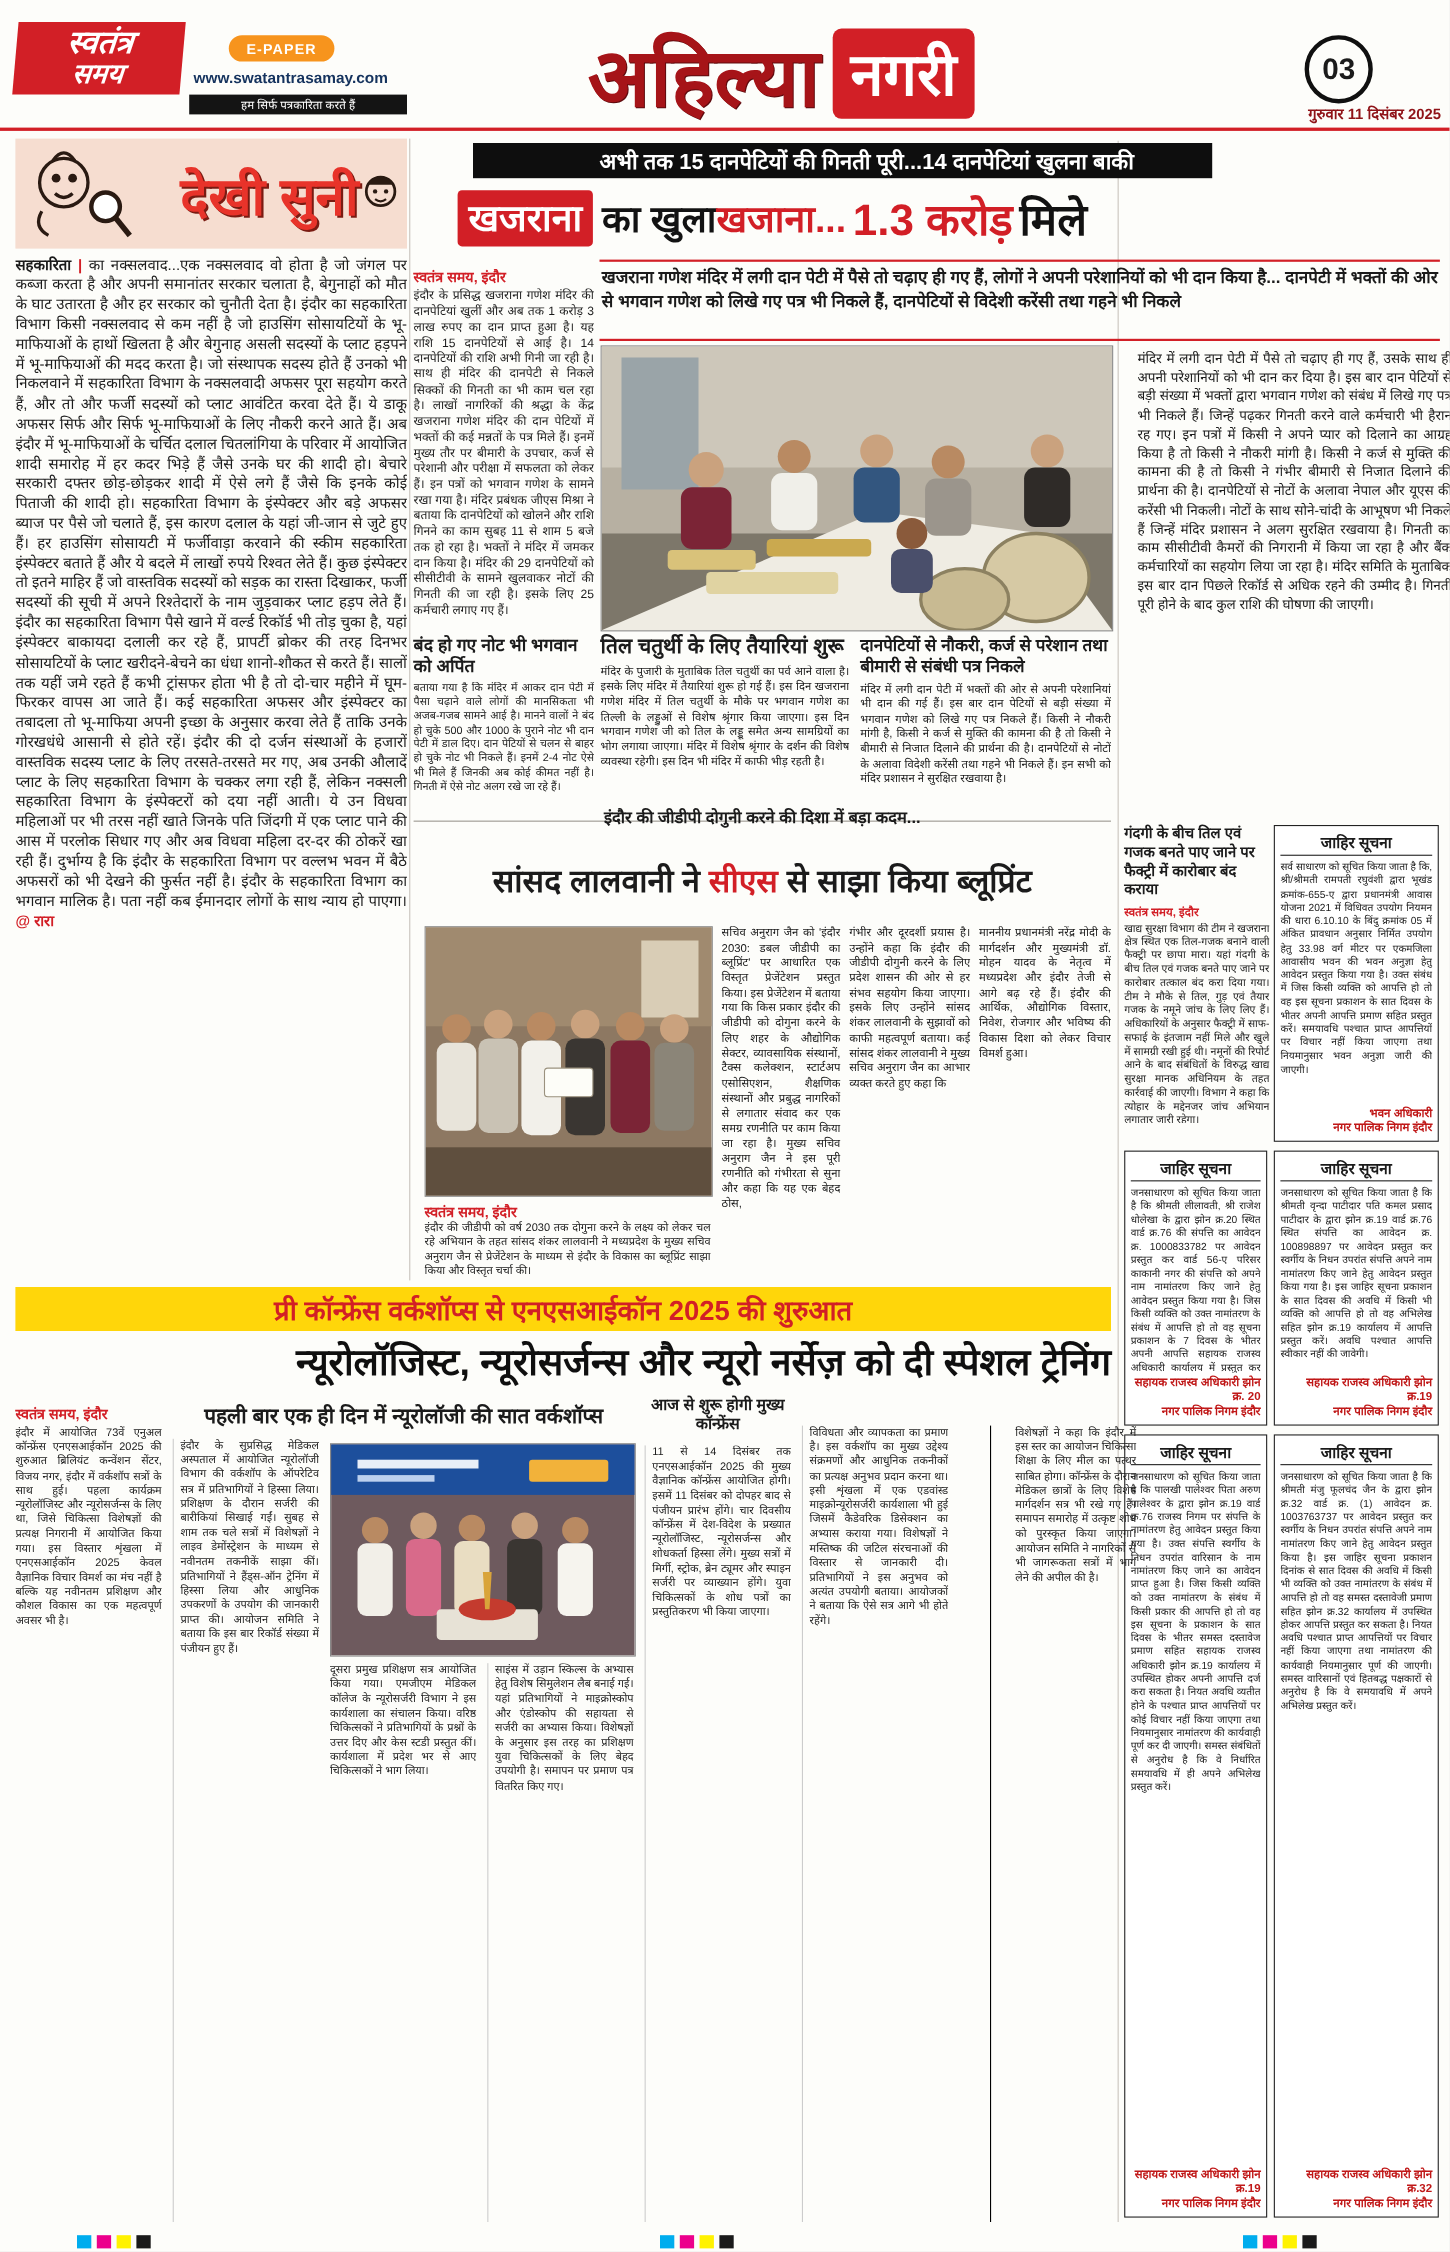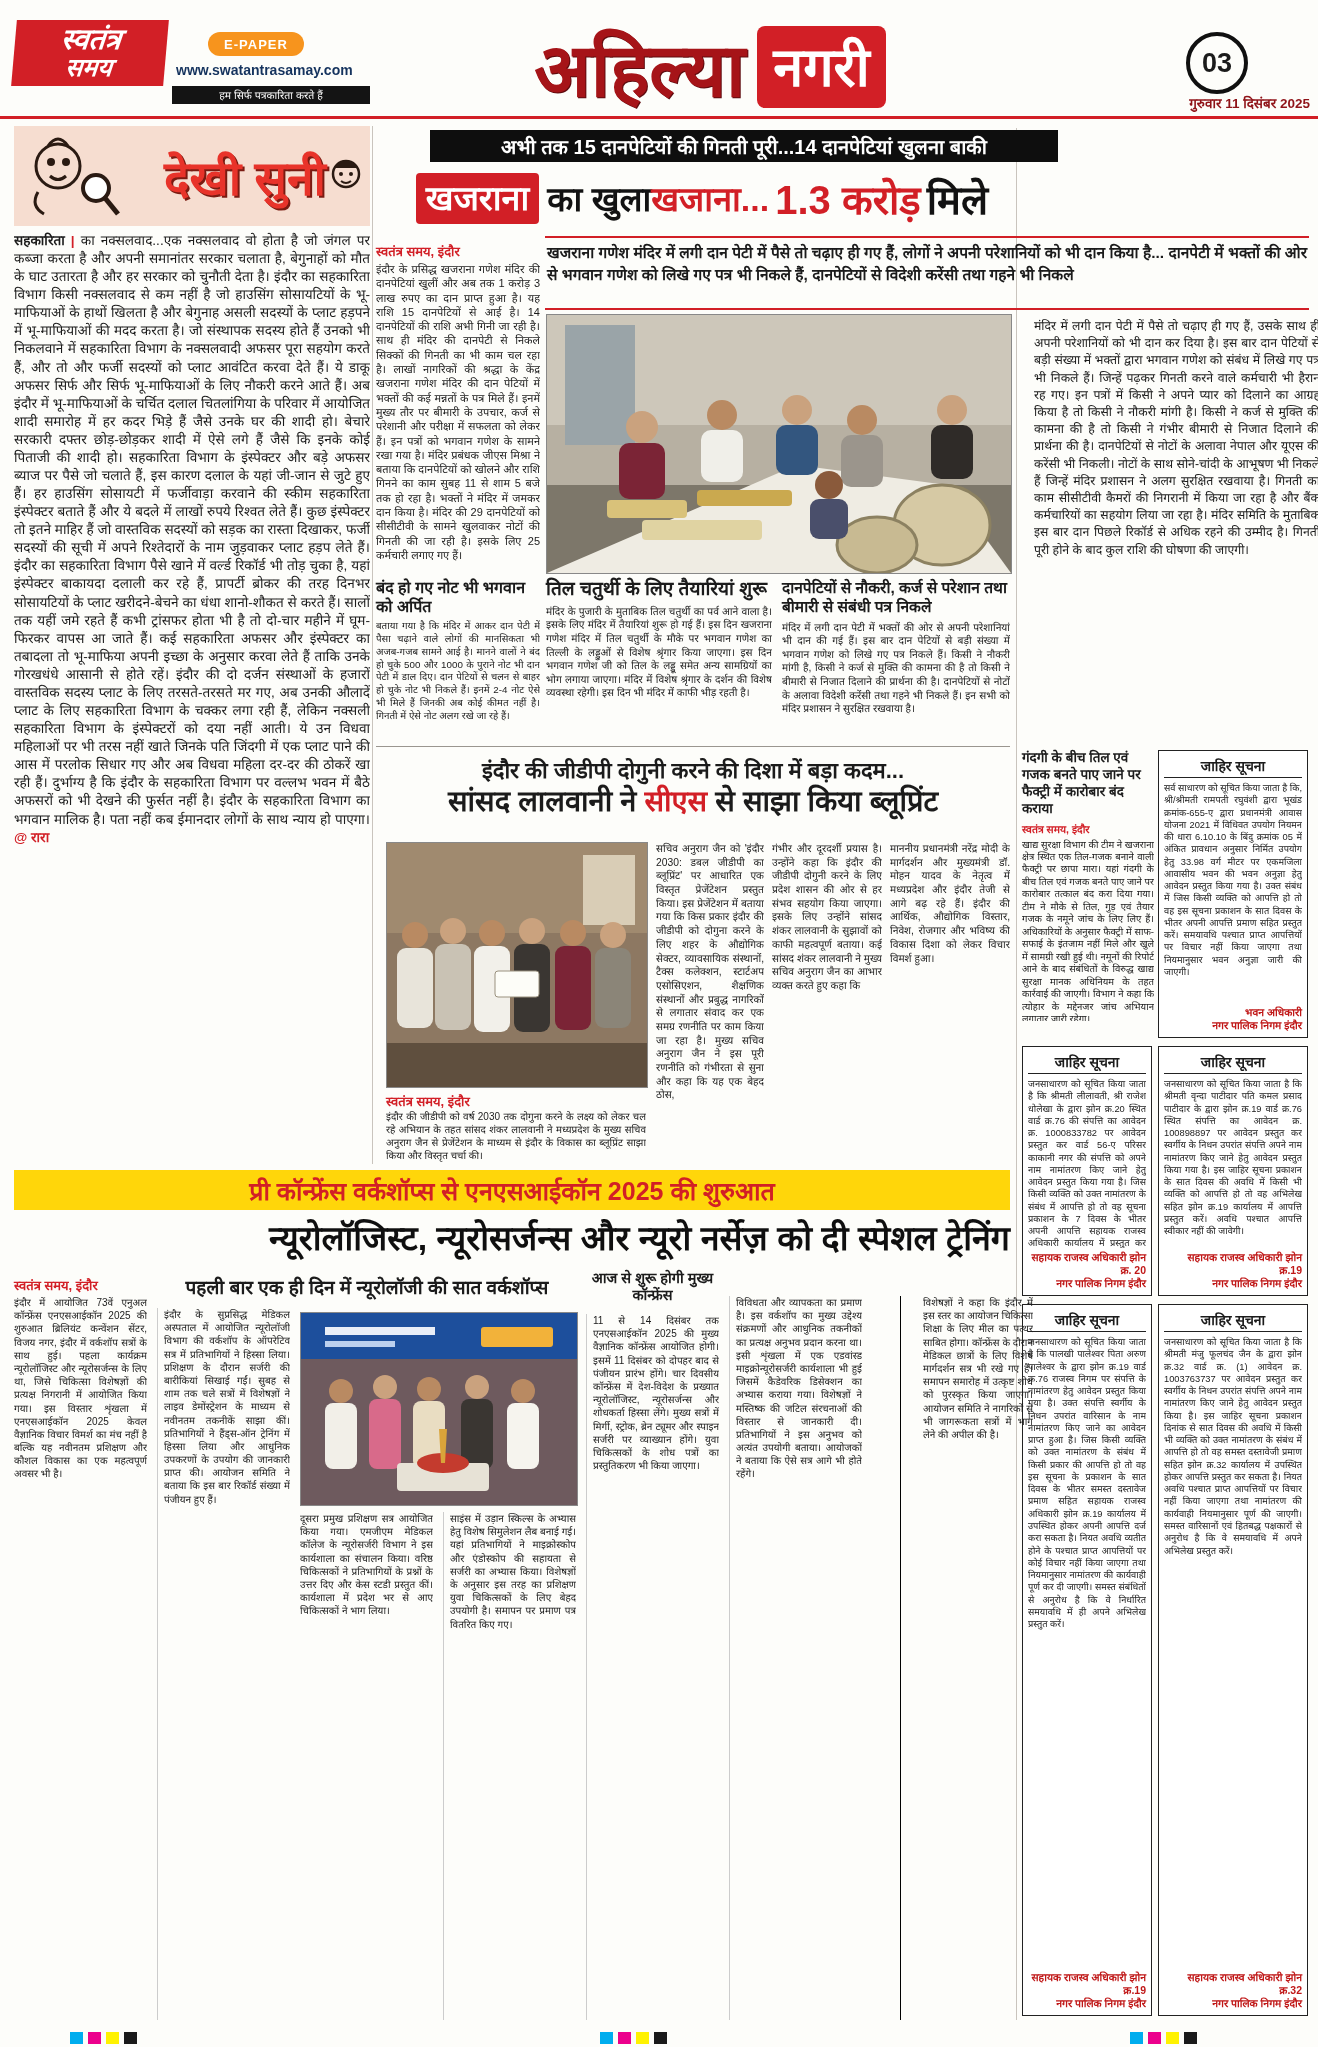--- a/index.html
+++ b/index.html
@@ -30,21 +30,21 @@
   .hr1{left:376px;top:746px;width:634px;height:1px;background:#9a968f;}
   
   .dsbox{left:14px;top:126px;width:356px;height:100px;background:#f6ddd0;display:flex;align-items:center;padding:0 4px;box-sizing:border-box;}
   .dstitle{flex:1;text-align:right;font-size:48px;font-weight:700;color:#e8332a;
         text-shadow:2px 2px 0 #7a1b12;}
   .dscol{left:14px;top:232px;width:356px;height:912px;font-size:13.6px;line-height:1.33;}
   .dslead{font-weight:bold;} .dsbar{color:#d21f26;font-weight:bold;}
   .dssign{color:#d21f26;font-weight:bold;}
   
   .strip{left:430px;top:130px;width:628px;height:32px;background:#0e0e0e;color:#fff;font-size:20px;font-weight:bold;
-        display:flex;align-items:center;justify-content:center;white-space:nowrap;}
+        display:flex;align-items:center;justify-content:center;white-space:nowrap;padding-left:44px;}
   .khead{left:392px;top:166px;width:620px;height:64px;display:flex;align-items:center;justify-content:center;
         white-space:nowrap;font-weight:800;}
   .kh-red-box{background:#d21f26;color:#fff;font-size:34px;padding:1px 10px 4px;border-radius:4px;margin-right:8px;}
   .kh-b{color:#121212;font-size:34px;} .kh-r{color:#d21f26;font-size:34px;}
   .kh-num{color:#d21f26;font-size:40px;margin:0 6px;} .kh-end{color:#121212;font-size:40px;}
   .subhead{left:545px;top:236px;width:764px;height:74px;font-size:15.5px;line-height:1.42;font-weight:bold;
         border-top:2px solid #d21f26;border-bottom:2px solid #d21f26;padding:4px 2px;box-sizing:border-box;}
   .byline{font-size:13px;font-weight:bold;color:#d21f26;}
   .kj-by{left:376px;top:242px;width:164px;}
   .kj-c1{left:376px;top:262px;width:164px;height:308px;font-size:11px;line-height:1.3;}
@@ -54,21 +54,21 @@
   .notebox{left:376px;top:578px;width:164px;height:164px;}
   .notebox .t{font-size:16px;font-weight:800;line-height:1.2;margin-bottom:4px;}
   .notebox .b{font-size:9.8px;line-height:1.3;height:106px;}
   .til{left:546px;top:578px;width:226px;height:166px;}
   .til .t{font-size:19px;font-weight:800;line-height:1.2;margin-bottom:4px;}
   .til .b{font-size:10.3px;line-height:1.32;height:110px;}
   .letters{left:782px;top:578px;width:228px;height:166px;}
   .letters .t{font-size:15.5px;font-weight:800;line-height:1.25;margin-bottom:4px;}
   .letters .b{font-size:10.3px;line-height:1.32;height:104px;}
   
-  .gdpkick{left:376px;top:754px;width:634px;text-align:center;font-size:22px;font-weight:800;}
+  .gdpkick{left:376px;top:732px;width:634px;text-align:center;font-size:15px;font-weight:800;}
   .gdphead{left:376px;top:780px;width:634px;text-align:center;font-size:29px;font-weight:800;white-space:nowrap;}
   .gdphead .r{color:#d21f26;}
   .ph2{left:386px;top:842px;width:260px;height:244px;}
   .gdp-by{left:386px;top:1092px;width:260px;}
   .gdp-a{left:386px;top:1110px;width:260px;height:56px;font-size:10px;line-height:1.3;}
   .gdp-c{top:842px;height:324px;font-size:10.3px;line-height:1.33;}
   .gdp-c2{left:656px;width:108px;} .gdp-c3{left:772px;width:110px;} .gdp-c4{left:890px;width:120px;}
   
   .gg{left:1022px;top:750px;width:132px;height:290px;}
   .gg .t{font-size:13.5px;font-weight:800;line-height:1.25;margin-bottom:4px;}

